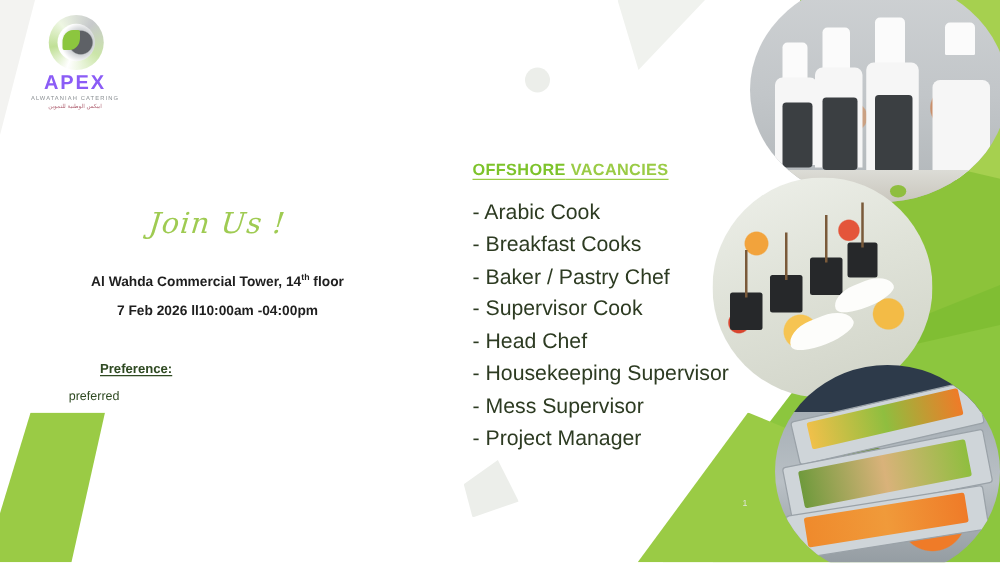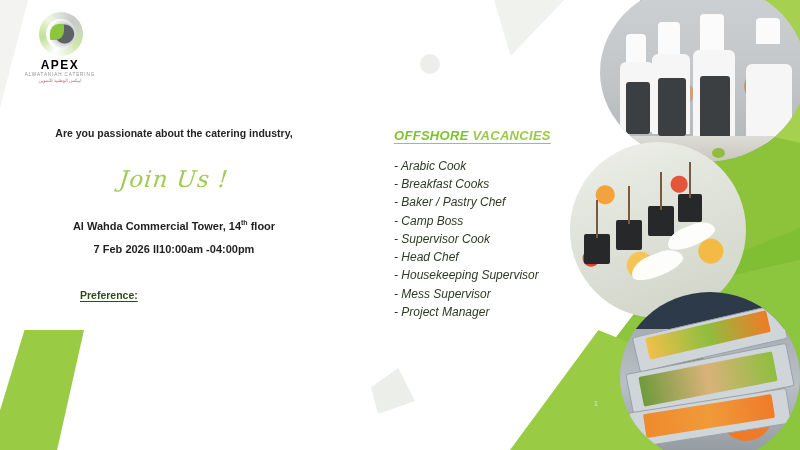--- a/index.html
+++ b/index.html
@@ -138,21 +138,21 @@
   }
   .logo-mark .ring2{
     position:absolute;left:15px;top:7px;width:30px;height:30px;border-radius:50%;
     background:radial-gradient(circle at 62% 50%, #5e6166 0 9px, #cfd2d4 10px, #ffffff 16px);
   }
   .logo-mark .leaf{
     position:absolute;left:19px;top:12px;width:14px;height:16px;
     background:#8CC63F;border-radius:60% 10% 60% 10%;
   }
   .logo-name{
-    font-size:12px;font-weight:700;letter-spacing:1.5px;color:#000000;line-height:1;
+    font-size:16px;font-weight:700;letter-spacing:1.5px;color:#8b5cf6;line-height:1;
     margin-top:1px;
   }
   .logo-sub{font-size:4.6px;letter-spacing:.9px;color:#8a8f93;margin-top:1px;}
   .logo-ar{font-size:4.6px;letter-spacing:.3px;color:#b46a7a;margin-top:1px;}
 
   
   .headline{
     position:absolute;left:210px;top:22px;width:280px;text-align:center;
     font-size:31px;line-height:1.13;font-weight:700;color:#7DC32B;
     letter-spacing:.5px;
@@ -184,27 +184,27 @@
     font-size:10.5px;font-weight:700;color:#2f4a22;text-decoration:underline;
     text-underline-offset:2px;
     padding-left:47px;
   }
   .pref-item{
     font-size:10px;color:#2f4a22;margin-top:10px;line-height:1.3;
   }
   .pref-item .cont{display:block;padding-left:22px;}
 
   
-  .vac{position:absolute;left:394px;top:128px;width:230px;font-style:italic;}
+  .vac{position:absolute;left:378px;top:128px;width:230px;}
   .vac-title{font-size:13px;font-weight:700;letter-spacing:.3px;
     text-decoration:underline;text-underline-offset:3px;color:#9ACB45;}
   .vac-title .b{color:#7DC32B;}
   .vac-list{margin:14px 0 0 0;padding:0;list-style:none;}
   .vac-list li{
-    font-size:12px;color:#2d3b22;line-height:1.52;white-space:nowrap;
+    font-size:17px;color:#2d3b22;line-height:1.52;white-space:nowrap;
   }
 
   .pagenum{
     position:absolute;left:594px;top:400px;font-size:7px;color:#dfe4d8;
   }
 </style>
 </head>
 <body>
 
 <div class="slide">
@@ -274,44 +274,43 @@
       <div class="ring2"></div>
       <div class="leaf"></div>
     </div>
     <div class="logo-name">APEX</div>
     <div class="logo-sub">ALWATANIAH CATERING</div>
     <div class="logo-ar">ابيكس الوطنية للتموين</div>
   </div>
 
 
   <div class="lead">
-    <div>Are you passionate about the catering industry,</div>
   </div>
 
   <div class="joinus">Join Us !</div>
 
   <div class="venue">
     <span>Al Wahda Commercial Tower, 14</span><sup>th</sup><span> floor</span>
   </div>
 
   <div class="datetime">7 Feb 2026 ll10:00am -04:00pm</div>
 
   <div class="pref">
     <div class="pref-title">Preference:</div>
     <div class="pref-item">
+      <span class="cont">preferred</span>
     </div>
   </div>
 
   <div class="vac">
     <div class="vac-title"><span class="b">OFFSHORE</span><span> VACANCIES</span></div>
     <ul class="vac-list">
       <li>- Arabic Cook</li>
       <li>- Breakfast Cooks</li>
       <li>- Baker /  Pastry Chef</li>
-      <li>- Camp Boss</li>
       <li>- Supervisor Cook</li>
       <li>- Head Chef</li>
       <li>- Housekeeping Supervisor</li>
       <li>- Mess Supervisor</li>
       <li>- Project Manager</li>
     </ul>
   </div>
 
   <div class="pagenum">1</div>
 

